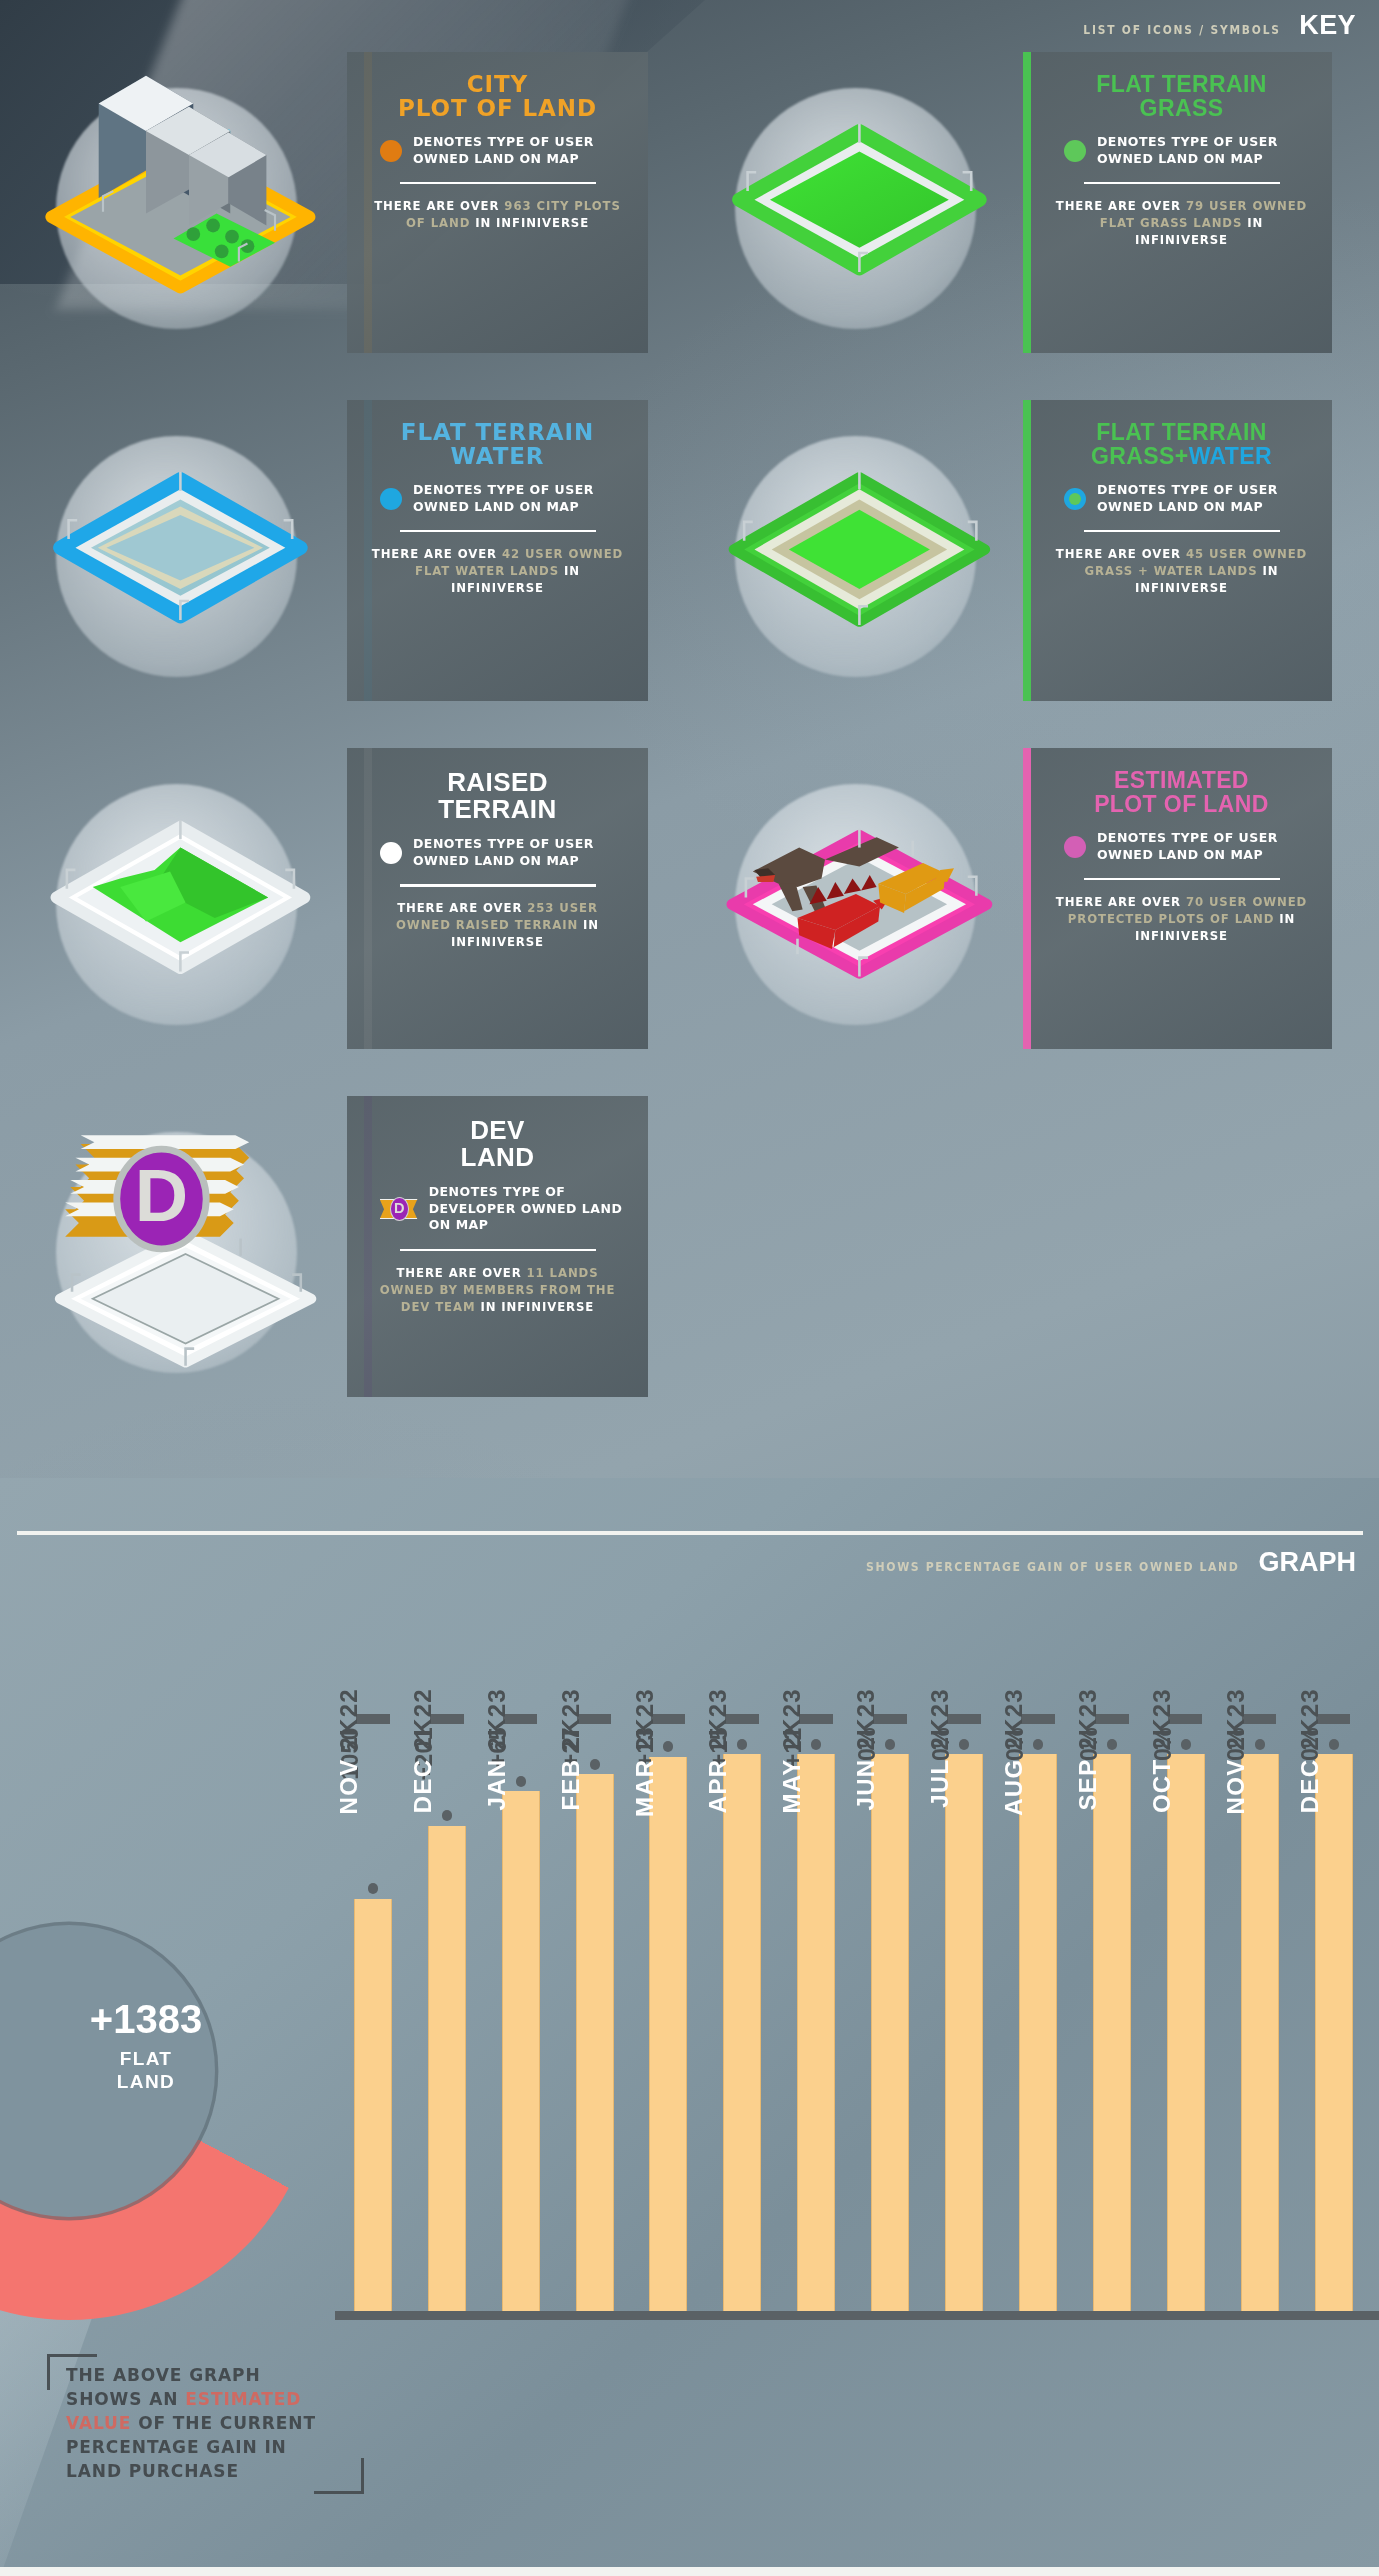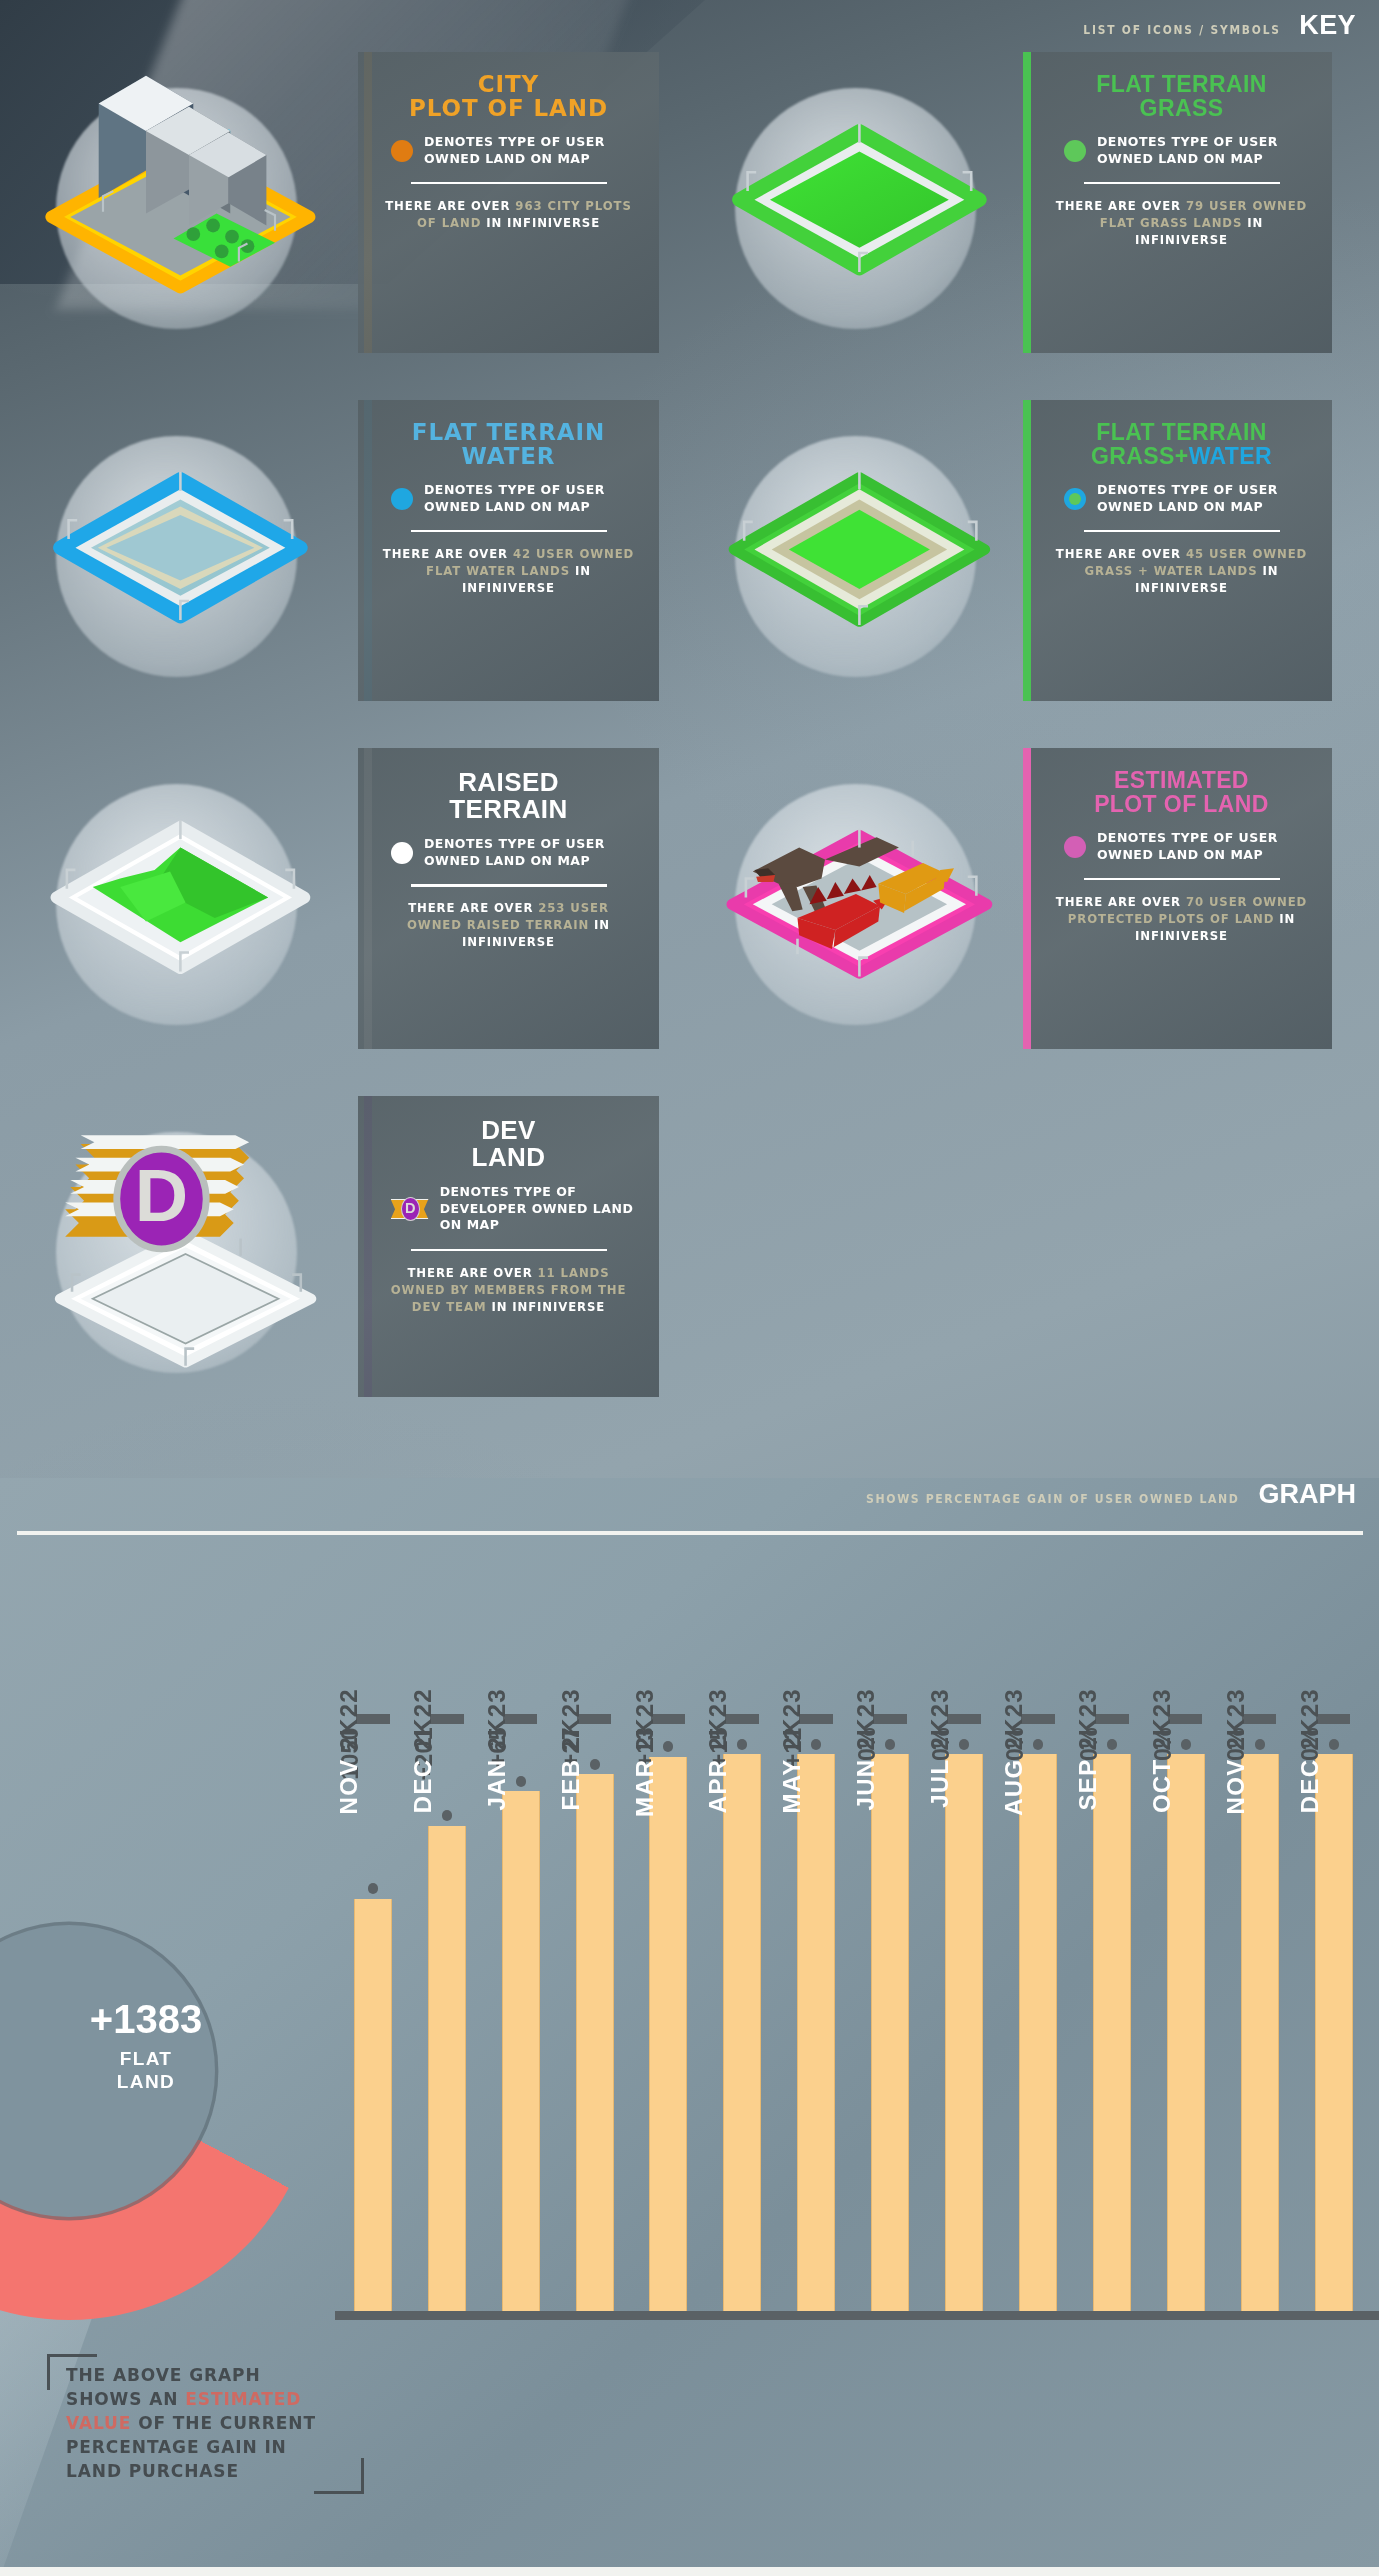--- a/index.html
+++ b/index.html
@@ -71,21 +71,21 @@
   .icon-disc {
     position: absolute; left: 39px; top: 26px; width: 241px; height: 241px;
     border-radius: 50%;
     background: radial-gradient(circle at 45% 38%, rgba(226,232,236,.88), rgba(205,214,220,.55) 68%, rgba(195,205,212,.12) 100%);
     filter: blur(0.9px);
   }
   .icon-art { position: absolute; left: 0; top: 0; width: 344px; height: 284px; }
 
   
   .card {
-    position: absolute; left: 341px; top: 0;
+    position: absolute; left: 330px; top: 0;
     width: 301px; height: 301px;
     background: linear-gradient(150deg, rgba(86,97,102,.93) 0%, rgba(94,105,110,.92) 45%, rgba(78,89,95,.92) 100%);
     padding: 15.5px 17px 12px 17px;
     display: flex; flex-direction: column; align-items: center;
   }
   .card-bar {
     position: absolute; left: 347px; top: 0; width: 7.7px; height: 301px;
   }
   .keyitem.right .card { left: 335px; }
   .keyitem.right .card-bar { left: 327px; }
@@ -136,21 +136,21 @@
     font-family: "DejaVu Sans", sans-serif;
   }
   .count .hl { color: #b7b295; }
 
   
   #graph-divider {
     position: absolute; left: 17px; top: 1531px; width: 1346px; height: 4.3px;
     background: #f2f3f0;
   }
   #graph-header {
-    position: absolute; right: 24px; top: 1479px;
+    position: absolute; right: 24px; top: 1547px;
     display: flex; align-items: baseline; gap: 19px;
   }
   #graph-sub {
     font-size: 13px; font-weight: 700; letter-spacing: 1.9px;
     color: #cfcdb9; font-family: "DejaVu Sans", sans-serif;
     transform: scaleX(.84); transform-origin: right bottom;
   }
   #graph-title {
     font-size: 27px; font-weight: 700; color: #ffffff;
     font-family: "Liberation Sans", sans-serif;

